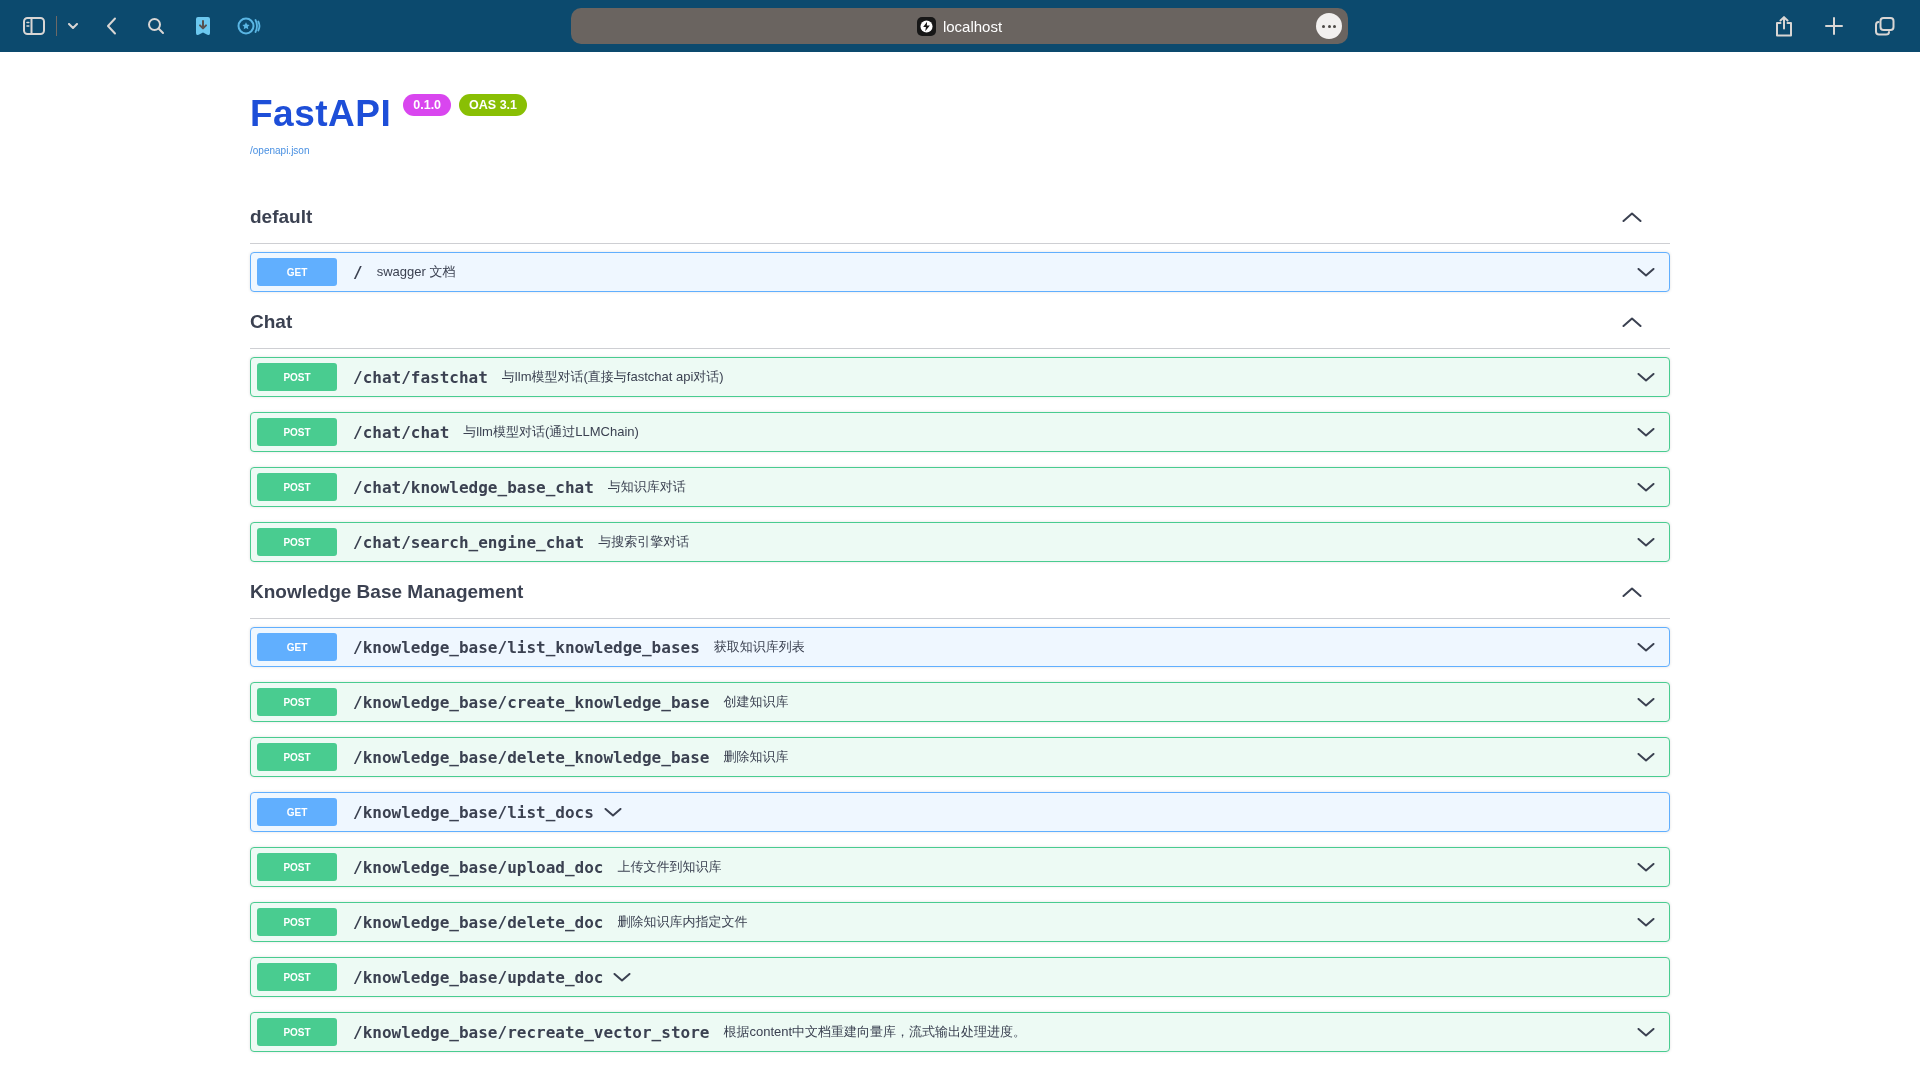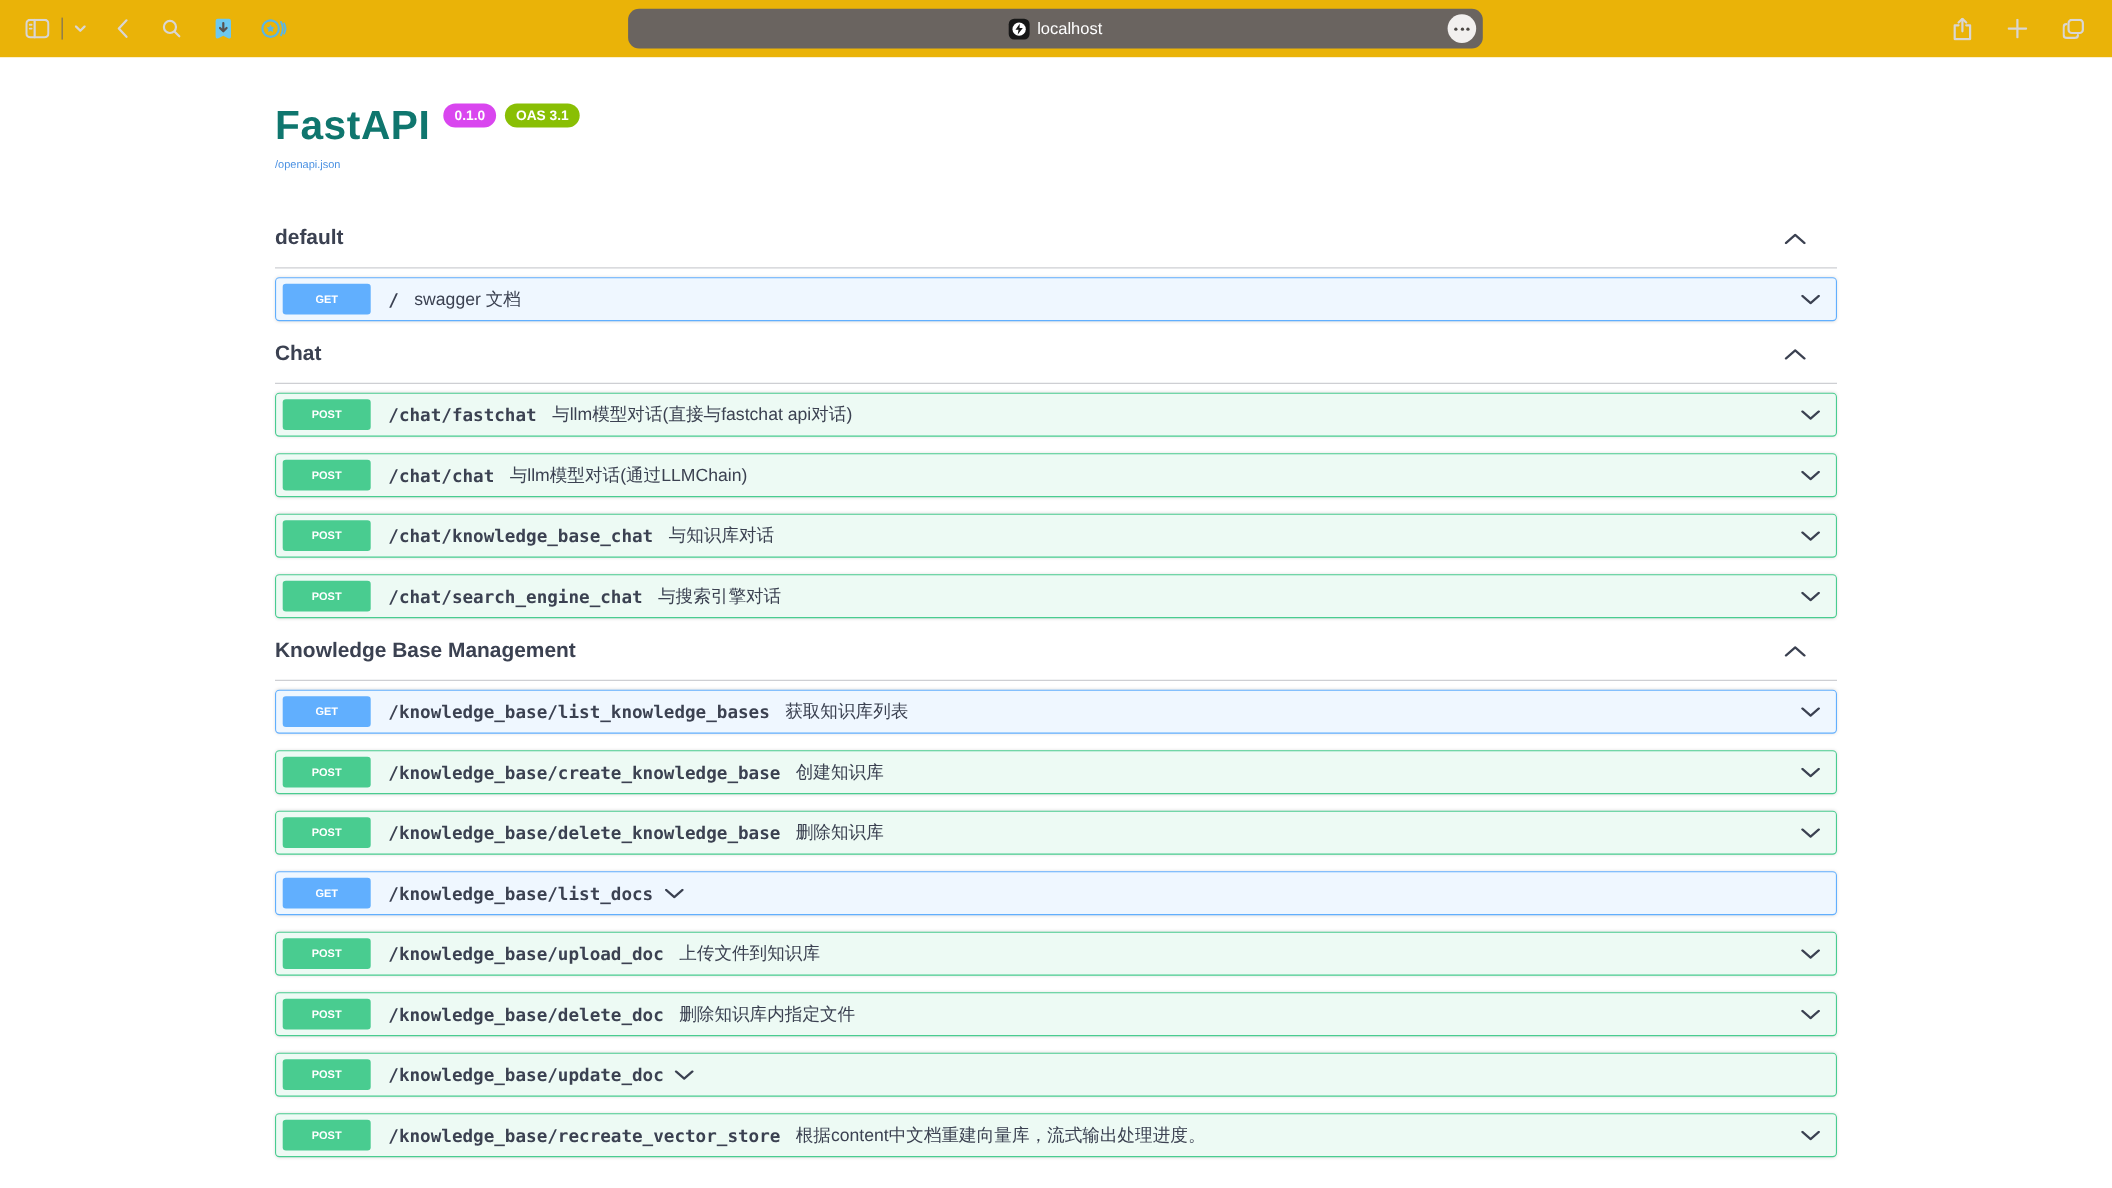--- a/index.html
+++ b/index.html
@@ -7,21 +7,21 @@
     margin: 0; padding: 0;
     width: 1920px; height: 1080px;
     overflow: hidden;
     font-family: "Liberation Sans", sans-serif;
     background: #ffffff;
   }
 
   
   .toolbar {
     height: 52px; width: 100%;
-    background: #eab308;
+    background: #0c4a6e;
     display: flex; align-items: center;
     position: relative;
   }
   .tb-left { display: flex; align-items: center; gap: 0; padding-left: 14px; }
   .tb-btn {
     display: flex; align-items: center; justify-content: center;
     height: 36px; padding: 0 9px; cursor: default;
   }
   .tb-sep { width: 1px; height: 20px; background: #6e6966; margin: 0 2px; }
   .tb-icon { stroke: #d9d6d4; fill: none; stroke-width: 2; stroke-linecap: round; stroke-linejoin: round; }
@@ -47,21 +47,21 @@
 
   .tb-right { position: absolute; right: 16px; top: 0; height: 52px; display: flex; align-items: center; gap: 14px; }
 
   
   .page { height: 1028px; background: #ffffff; overflow: hidden; }
   .wrapper { width: 1460px; margin: 0 auto; padding: 0 20px; }
 
   .info { padding-top: 40px; }
   .title-row { display: flex; align-items: flex-start; }
   .api-title {
-    font-size: 37px; font-weight: bold; color: #0f766e;
+    font-size: 37px; font-weight: bold; color: #1d4ed8;
     line-height: 44px; margin: 0; letter-spacing: 0.5px;
   }
   .badges { display: flex; gap: 8px; margin-left: 12px; margin-top: 2px; }
   .pill {
     font-size: 12.5px; font-weight: bold; color: #ffffff;
     padding: 3px 10px; border-radius: 12px; line-height: 16px;
   }
   .pill.version { background: #d946ef; }
   .pill.oas { background: #89bf04; }
   .spec-link {
@@ -100,21 +100,21 @@
   }
   .opblock.get  .method-badge { background: #61affe; }
   .opblock.post .method-badge { background: #49cc90; }
   .op-path {
     margin-left: 16px;
     font-family: "DejaVu Sans Mono", "Liberation Mono", monospace;
     font-size: 16px; font-weight: bold; color: #3b4151;
     white-space: nowrap;
   }
   .op-desc {
-    margin-left: 14px; font-size: 16px; color: #3b4151;
+    margin-left: 14px; font-size: 13px; color: #3b4151;
     white-space: nowrap; overflow: hidden; text-overflow: ellipsis;
     flex: 1 1 auto;
   }
   .expand-arrow { flex: 0 0 auto; margin-left: 10px; }
 </style>
 </head>
 <body>
 
 <div class="toolbar">
   <div class="tb-left">

